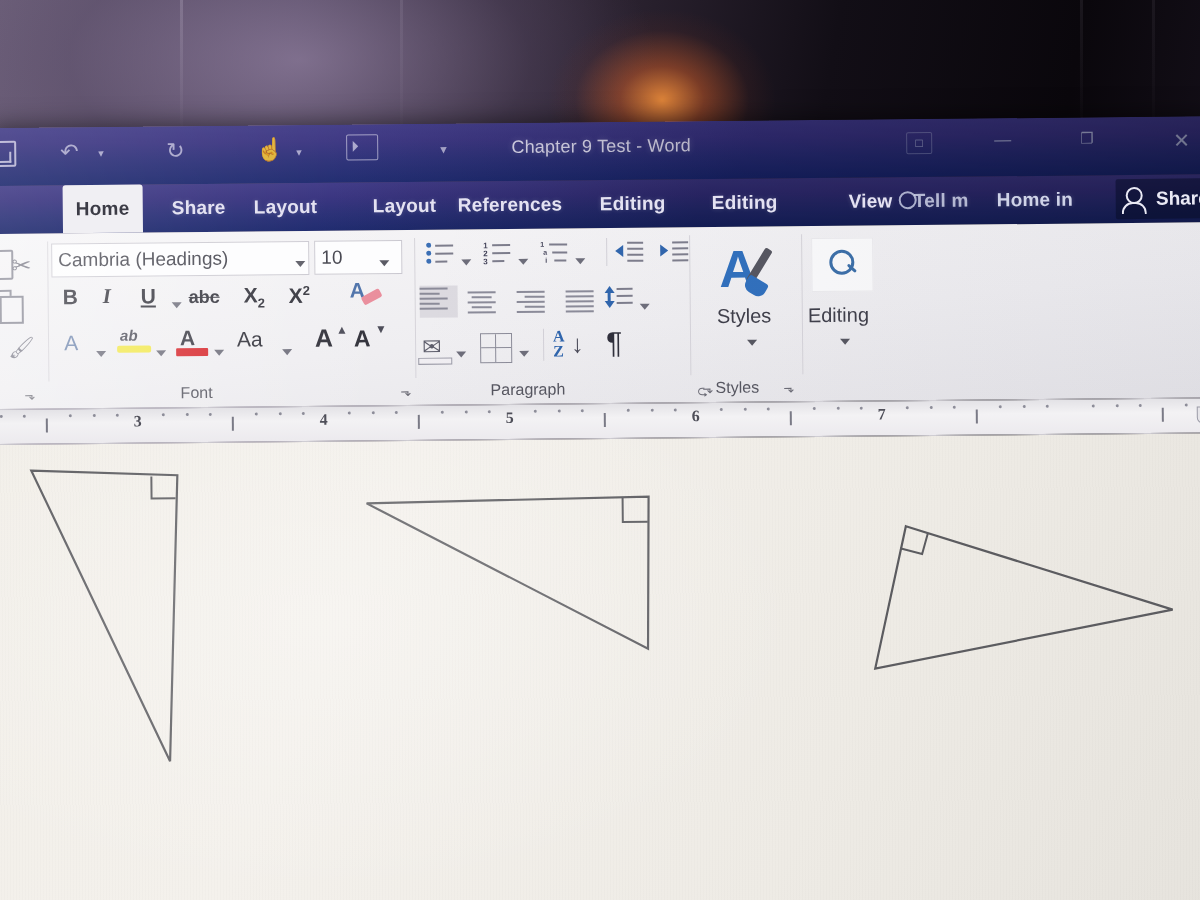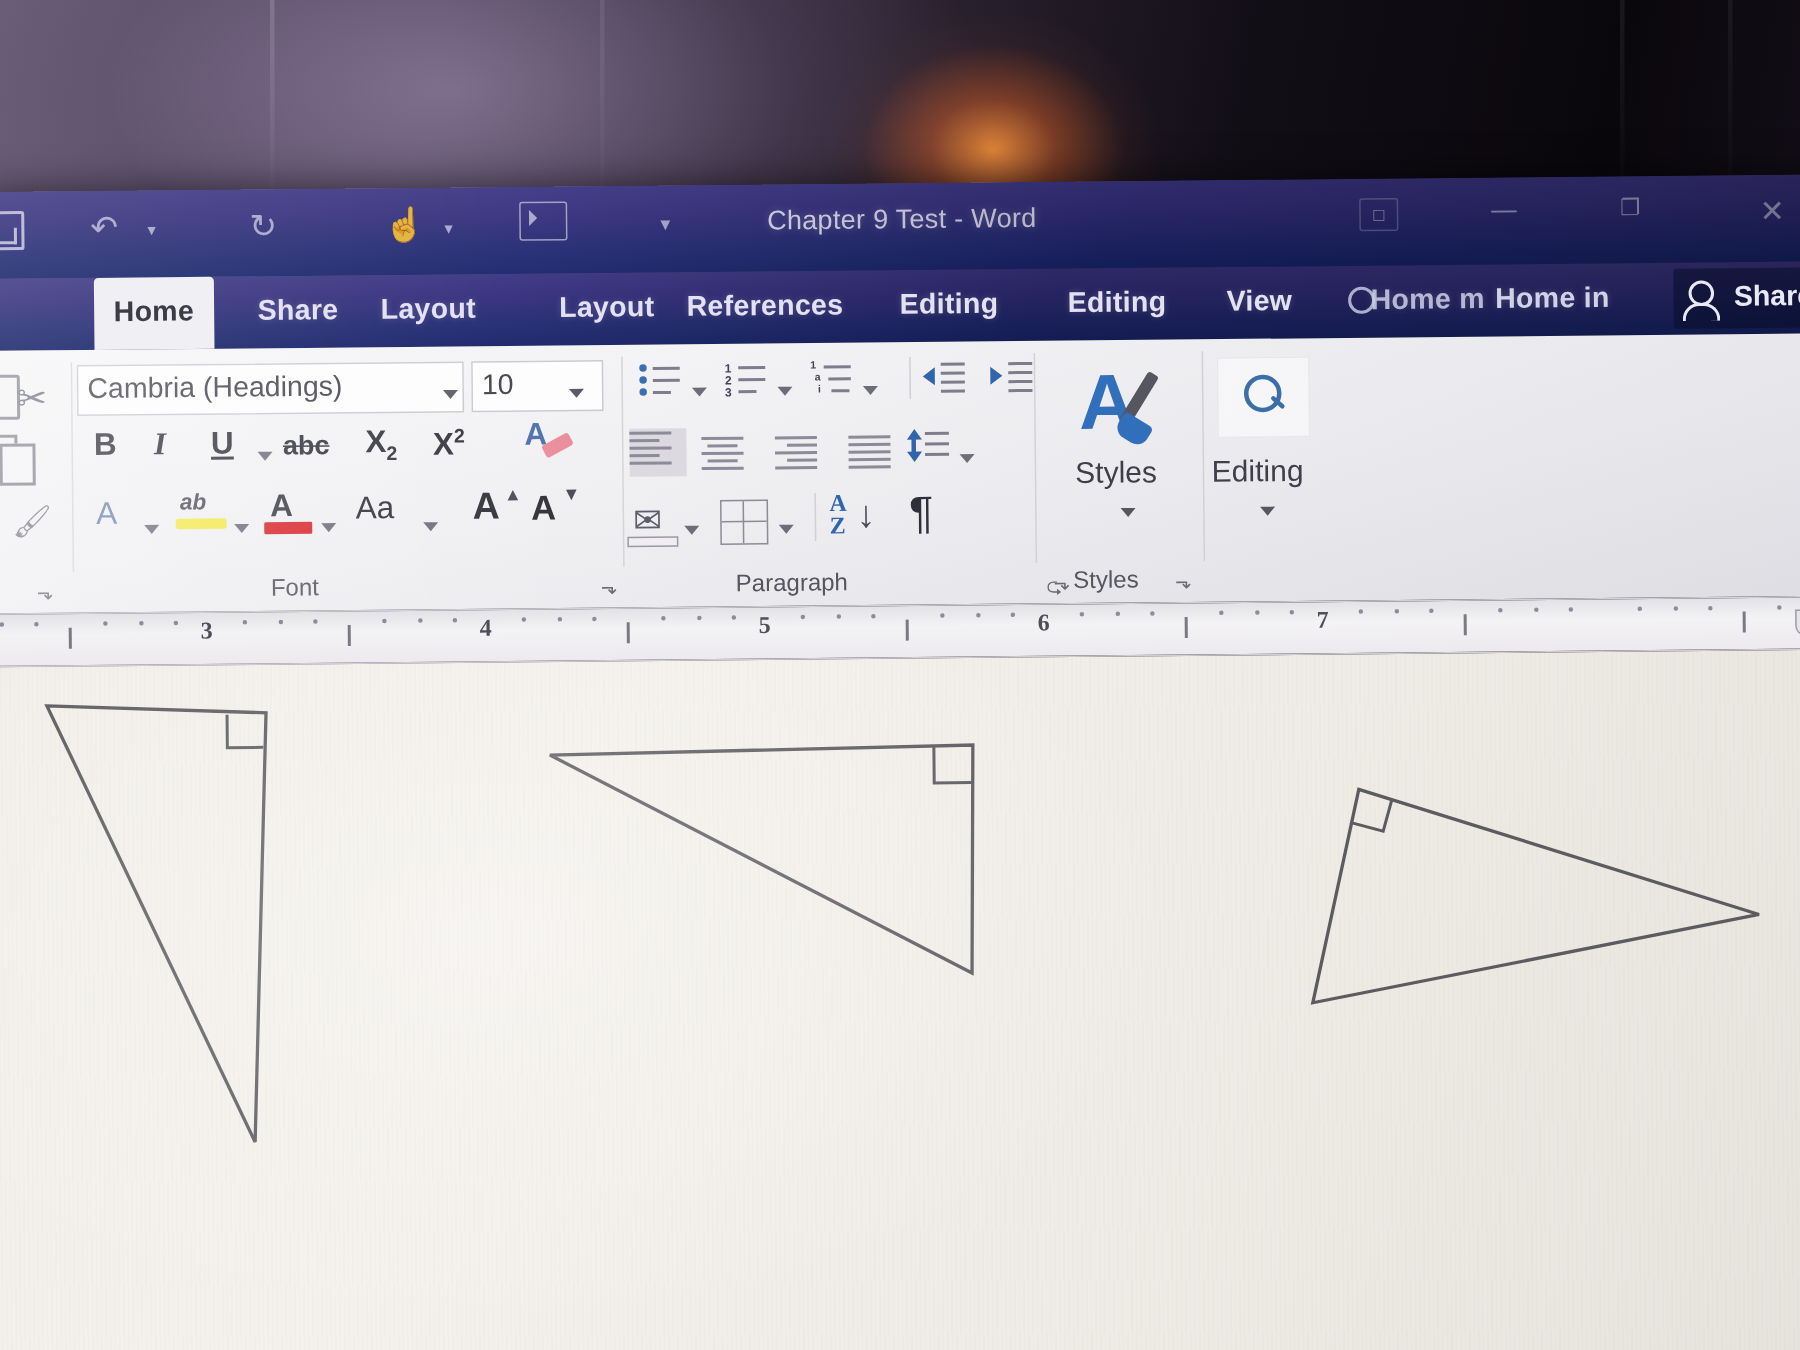--- a/index.html
+++ b/index.html
@@ -170,23 +170,23 @@
 
   <div id="tabstrip">
 
     <div class="tab active" style="left:74px;">Home</div>
     <div class="tab" style="left:183px;">Share</div>
     <div class="tab" style="left:265px;">Layout</div>
     <div class="tab" style="left:384px;">Layout</div>
     <div class="tab" style="left:469px;">References</div>
     <div class="tab" style="left:611px;">Editing</div>
     <div class="tab" style="left:723px;">Editing</div>
-    <div class="tab" style="left:829px;">View</div>
-
-    <div class="tab tab-right" style="left:925px;opacity:.85;">Home m</div>
+    <div class="tab" style="left:860px;">View</div>
+
+    <div class="tab tab-right" style="left:925px;opacity:.85;">Tell m</div>
     <div class="cs" style="left:910px;top:14px;width:14px;height:14px;border:2px solid #cdd2e8;border-radius:50%;opacity:.8;z-index:4;"></div>
     <div class="tab tab-right" style="left:1008px;">Home in</div>
 
     <div id="share-btn">
       <span style="position:absolute;left:10px;top:8px;width:13px;height:13px;border:2px solid #e9e9f4;border-radius:50%;"></span>
       <span style="position:absolute;left:6px;top:23px;width:21px;height:10px;border:2px solid #e9e9f4;border-bottom:none;border-radius:11px 11px 0 0;"></span>
       <span>Share</span>
     </div>
   </div>
 

